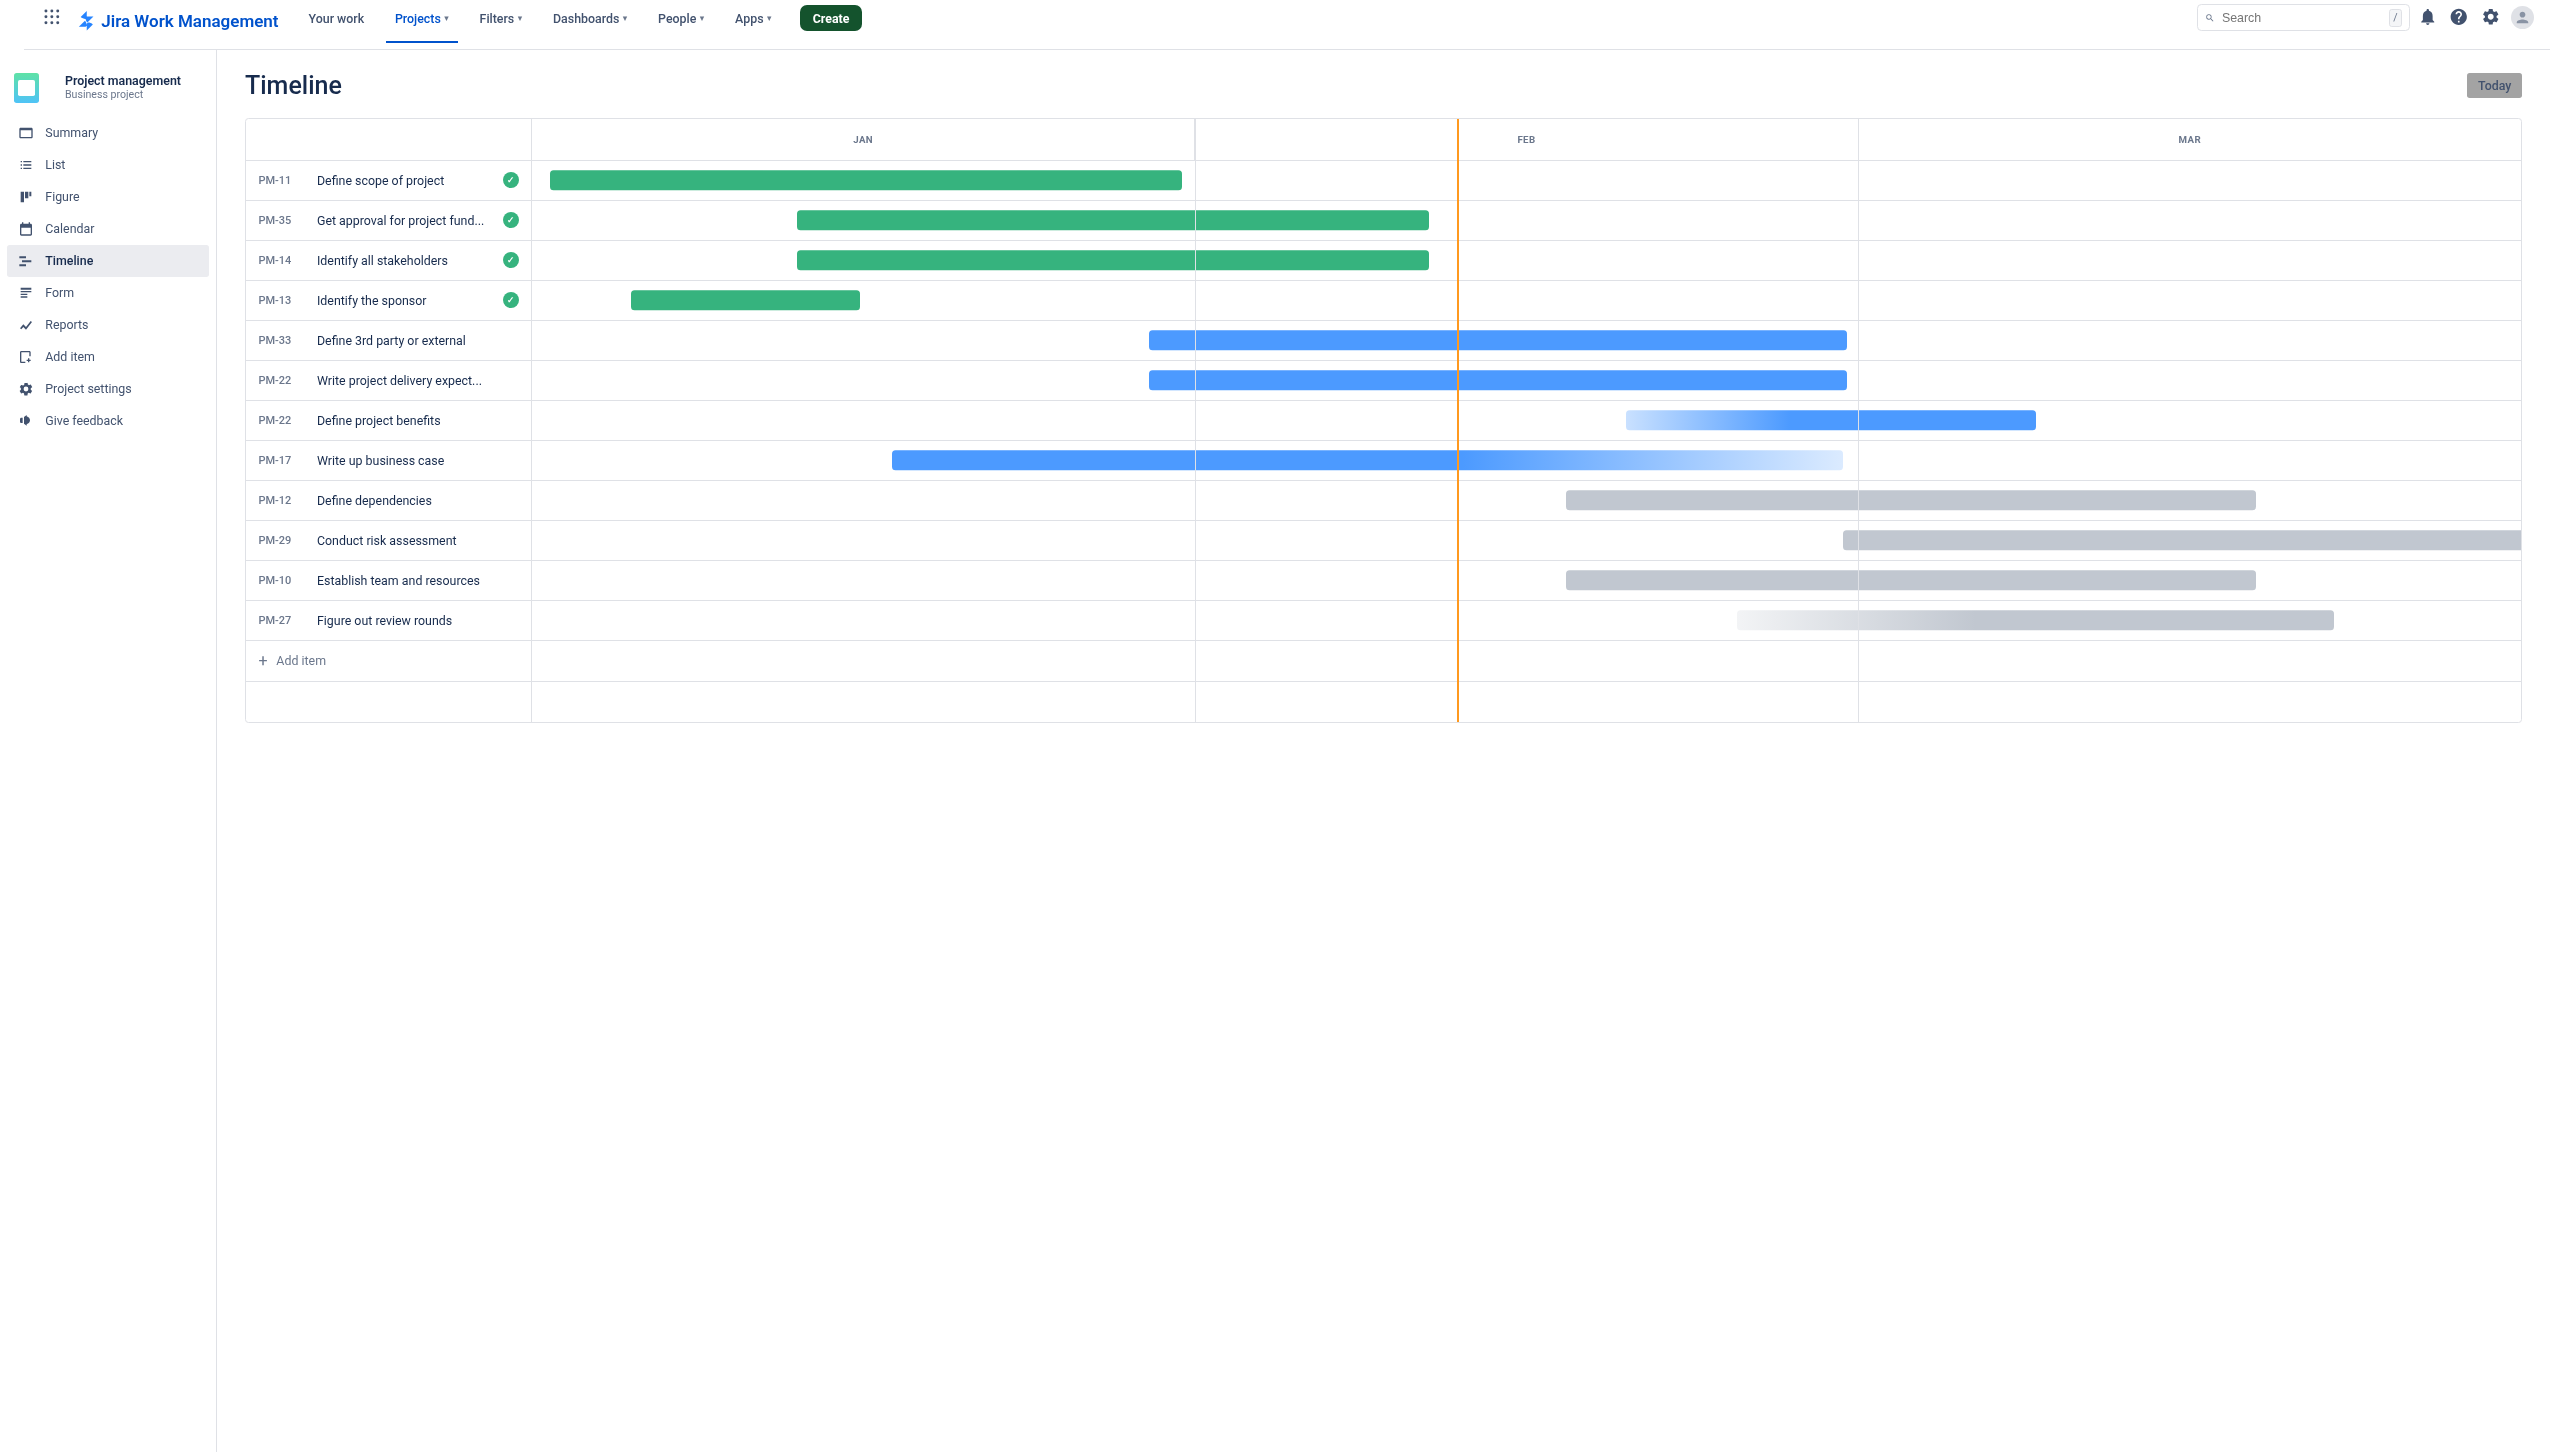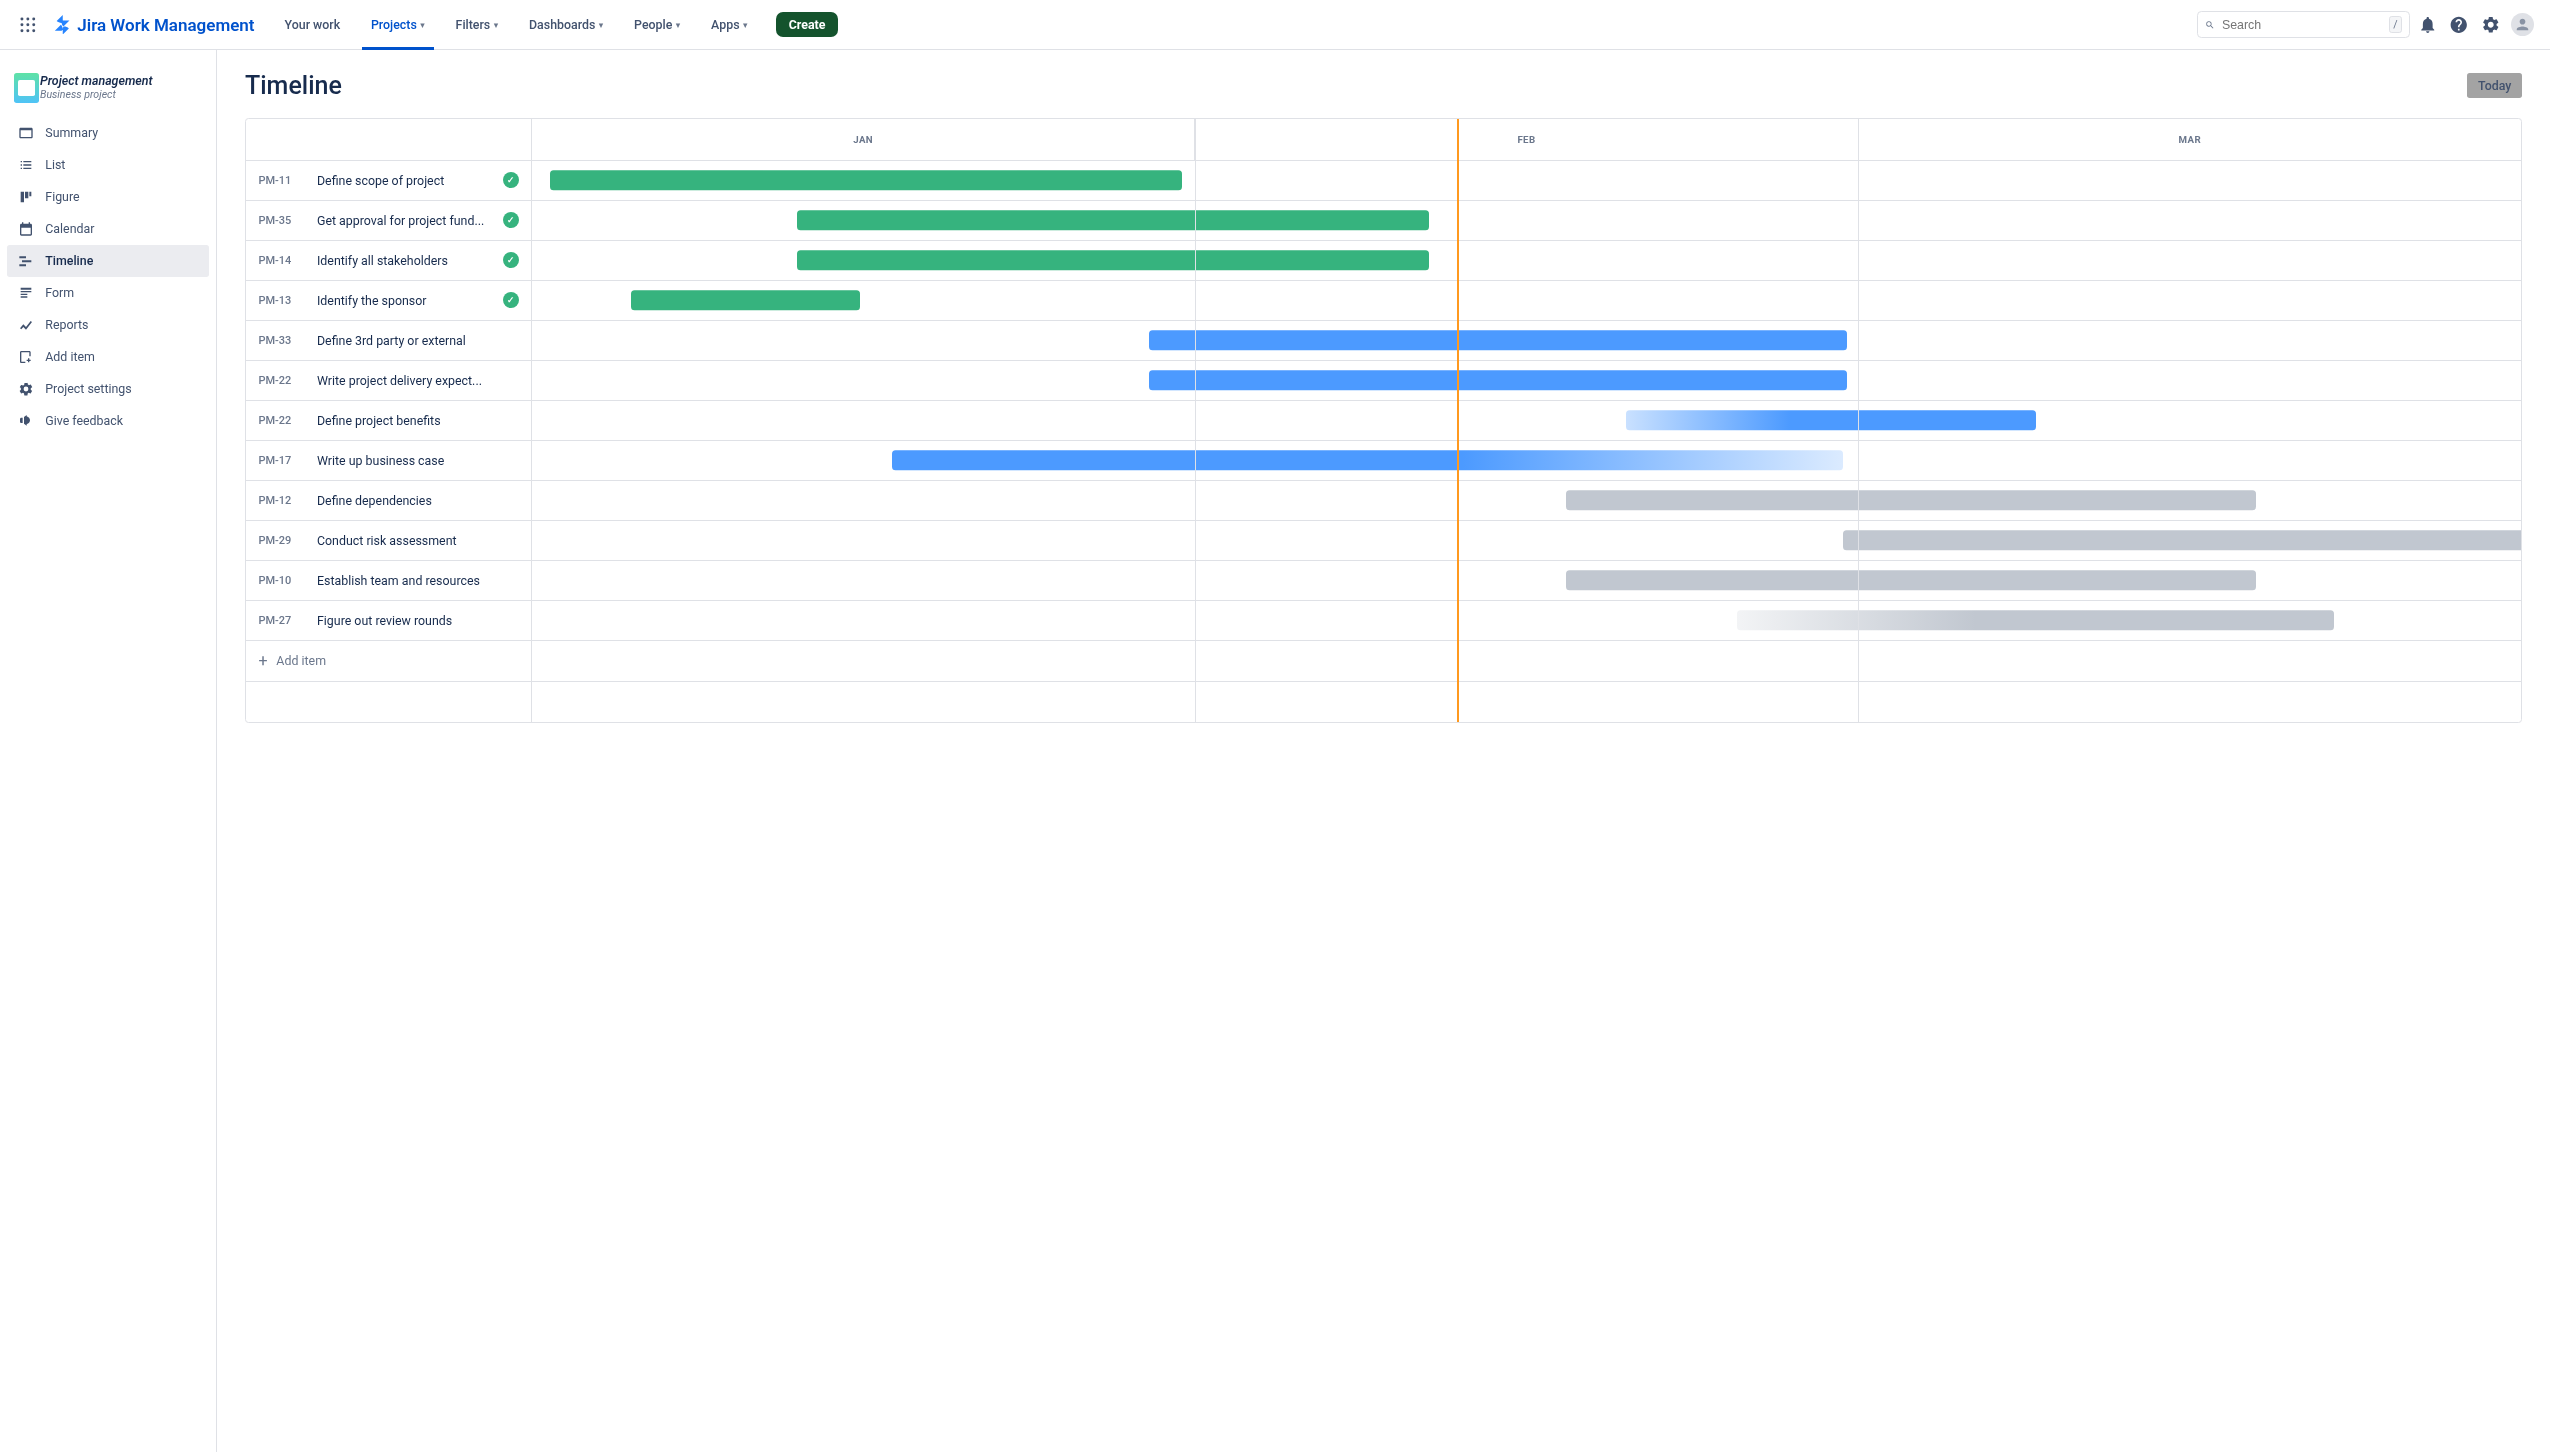--- a/index.html
+++ b/index.html
@@ -1,35 +1,35 @@
 <!DOCTYPE html>
 <html style="font-size:14px"><head>
 <meta charset="utf-8">
 <style>
 * { box-sizing: border-box; margin: 0; padding: 0; }
 body { font-family: -apple-system, BlinkMacSystemFont, "Segoe UI", Roboto, sans-serif; color: #172B4D; font-size: 12.4px; background: #fff; }
-.topnav { display: flex; align-items: center; height: 50px; border-bottom: 0.9px solid #dfe1e6; padding: 10px 14px; gap: 3.5px; }
+.topnav { display: flex; align-items: flex-end; height: 50px; border-bottom: 0.9px solid #dfe1e6; padding: 18px 14px; gap: 3.5px; margin-left: 24px; }
 .app-switcher { width: 28px; height: 28px; display: flex; align-items: center; justify-content: center; cursor: pointer; border-radius: 2.7px; }
 .logo-area { display: flex; align-items: center; gap: 5.3px; padding: 0 7px; }
 .logo-text { color: #0052CC; font-weight: 600; font-size: 17px; }
 .nav-items { display: flex; align-items: center; gap: 13px; margin-left: 10.6px; }
 .nav-item { display: flex; align-items: center; gap: 3.5px; padding: 5.3px 8.9px; border-radius: 2.7px; cursor: pointer; color: #42526E; font-weight: 500; position: relative; }
 .nav-item.active { color: #0052CC; }
 .nav-item.active::after { content:""; position:absolute; left:0; right:0; bottom:-12.4px; height:2.7px; background:#0052CC; }
 .chev { font-size: 8.9px; color: #6B778C; }
 .create-btn { background: #14532d; color: #fff; padding: 5.3px 12.4px; border-radius: 7px; font-weight: 700; cursor: pointer; margin-left: 7px; }
 .nav-spacer { flex: 1; }
 .search-box { display: flex; align-items: center; border: 0.9px solid #DFE1E6; border-radius: 4.4px; padding: 3.5px 7px; width: 213px; gap: 7px; color: #6B778C; }
 .search-box input { border: none; outline: none; flex: 1; font-size: 12.4px; color: #172B4D; background: transparent; }
 .search-slash { background: #F4F5F7; border: 0.9px solid #DFE1E6; border-radius: 2.7px; width: 17.7px; height: 17.7px; display:flex; align-items:center; justify-content:center; font-size: 10.6px; color:#6B778C; }
 .nav-icon { width: 28px; height: 28px; display:flex; align-items:center; justify-content:center; border-radius:50%; cursor:pointer; color:#42526E; }
 
 .body-area { display: flex; height: calc(100vh - 50px); }
 .sidebar { width: 217px; border-right: 0.9px solid #dfe1e6; padding: 17.7px 7px; flex-shrink: 0; }
-.proj-head { display:flex; gap:1px; padding: 5.3px 7px 14px 7px; font-style: italic; }
+.proj-head { display:flex; gap:26px; padding: 5.3px 7px 14px 7px; }
 .proj-icon { width: 25px; height: 30px; background: linear-gradient(#5EE2A6,#4fc3f7); border-radius: 2.7px; flex-shrink:0; position:relative; }
 .proj-icon::after{content:"";position:absolute;top:7px;left:4.4px;right:4.4px;bottom:7px;background:#fff;border-radius:1.8px;}
 .proj-name { font-weight: 600; font-size: 12.4px; color:#172B4D; }
 .proj-type { font-size: 10.6px; color:#6B778C; }
 .sb-item { display:flex; align-items:center; gap:10px; padding: 8px 10.6px; border-radius:2.7px; cursor:pointer; color:#42526E; font-size:12.4px; }
 .sb-item.active { background:#EBECF0; color:#172B4D; font-weight:500; }
 .sb-icon { width:17.7px; display:flex; justify-content:center; color:#42526E; }
 
 .main { flex: 1; padding: 21px 28px; overflow: auto; }
 .page-head { display:flex; align-items:center; justify-content:space-between; margin-bottom: 17.7px; }

